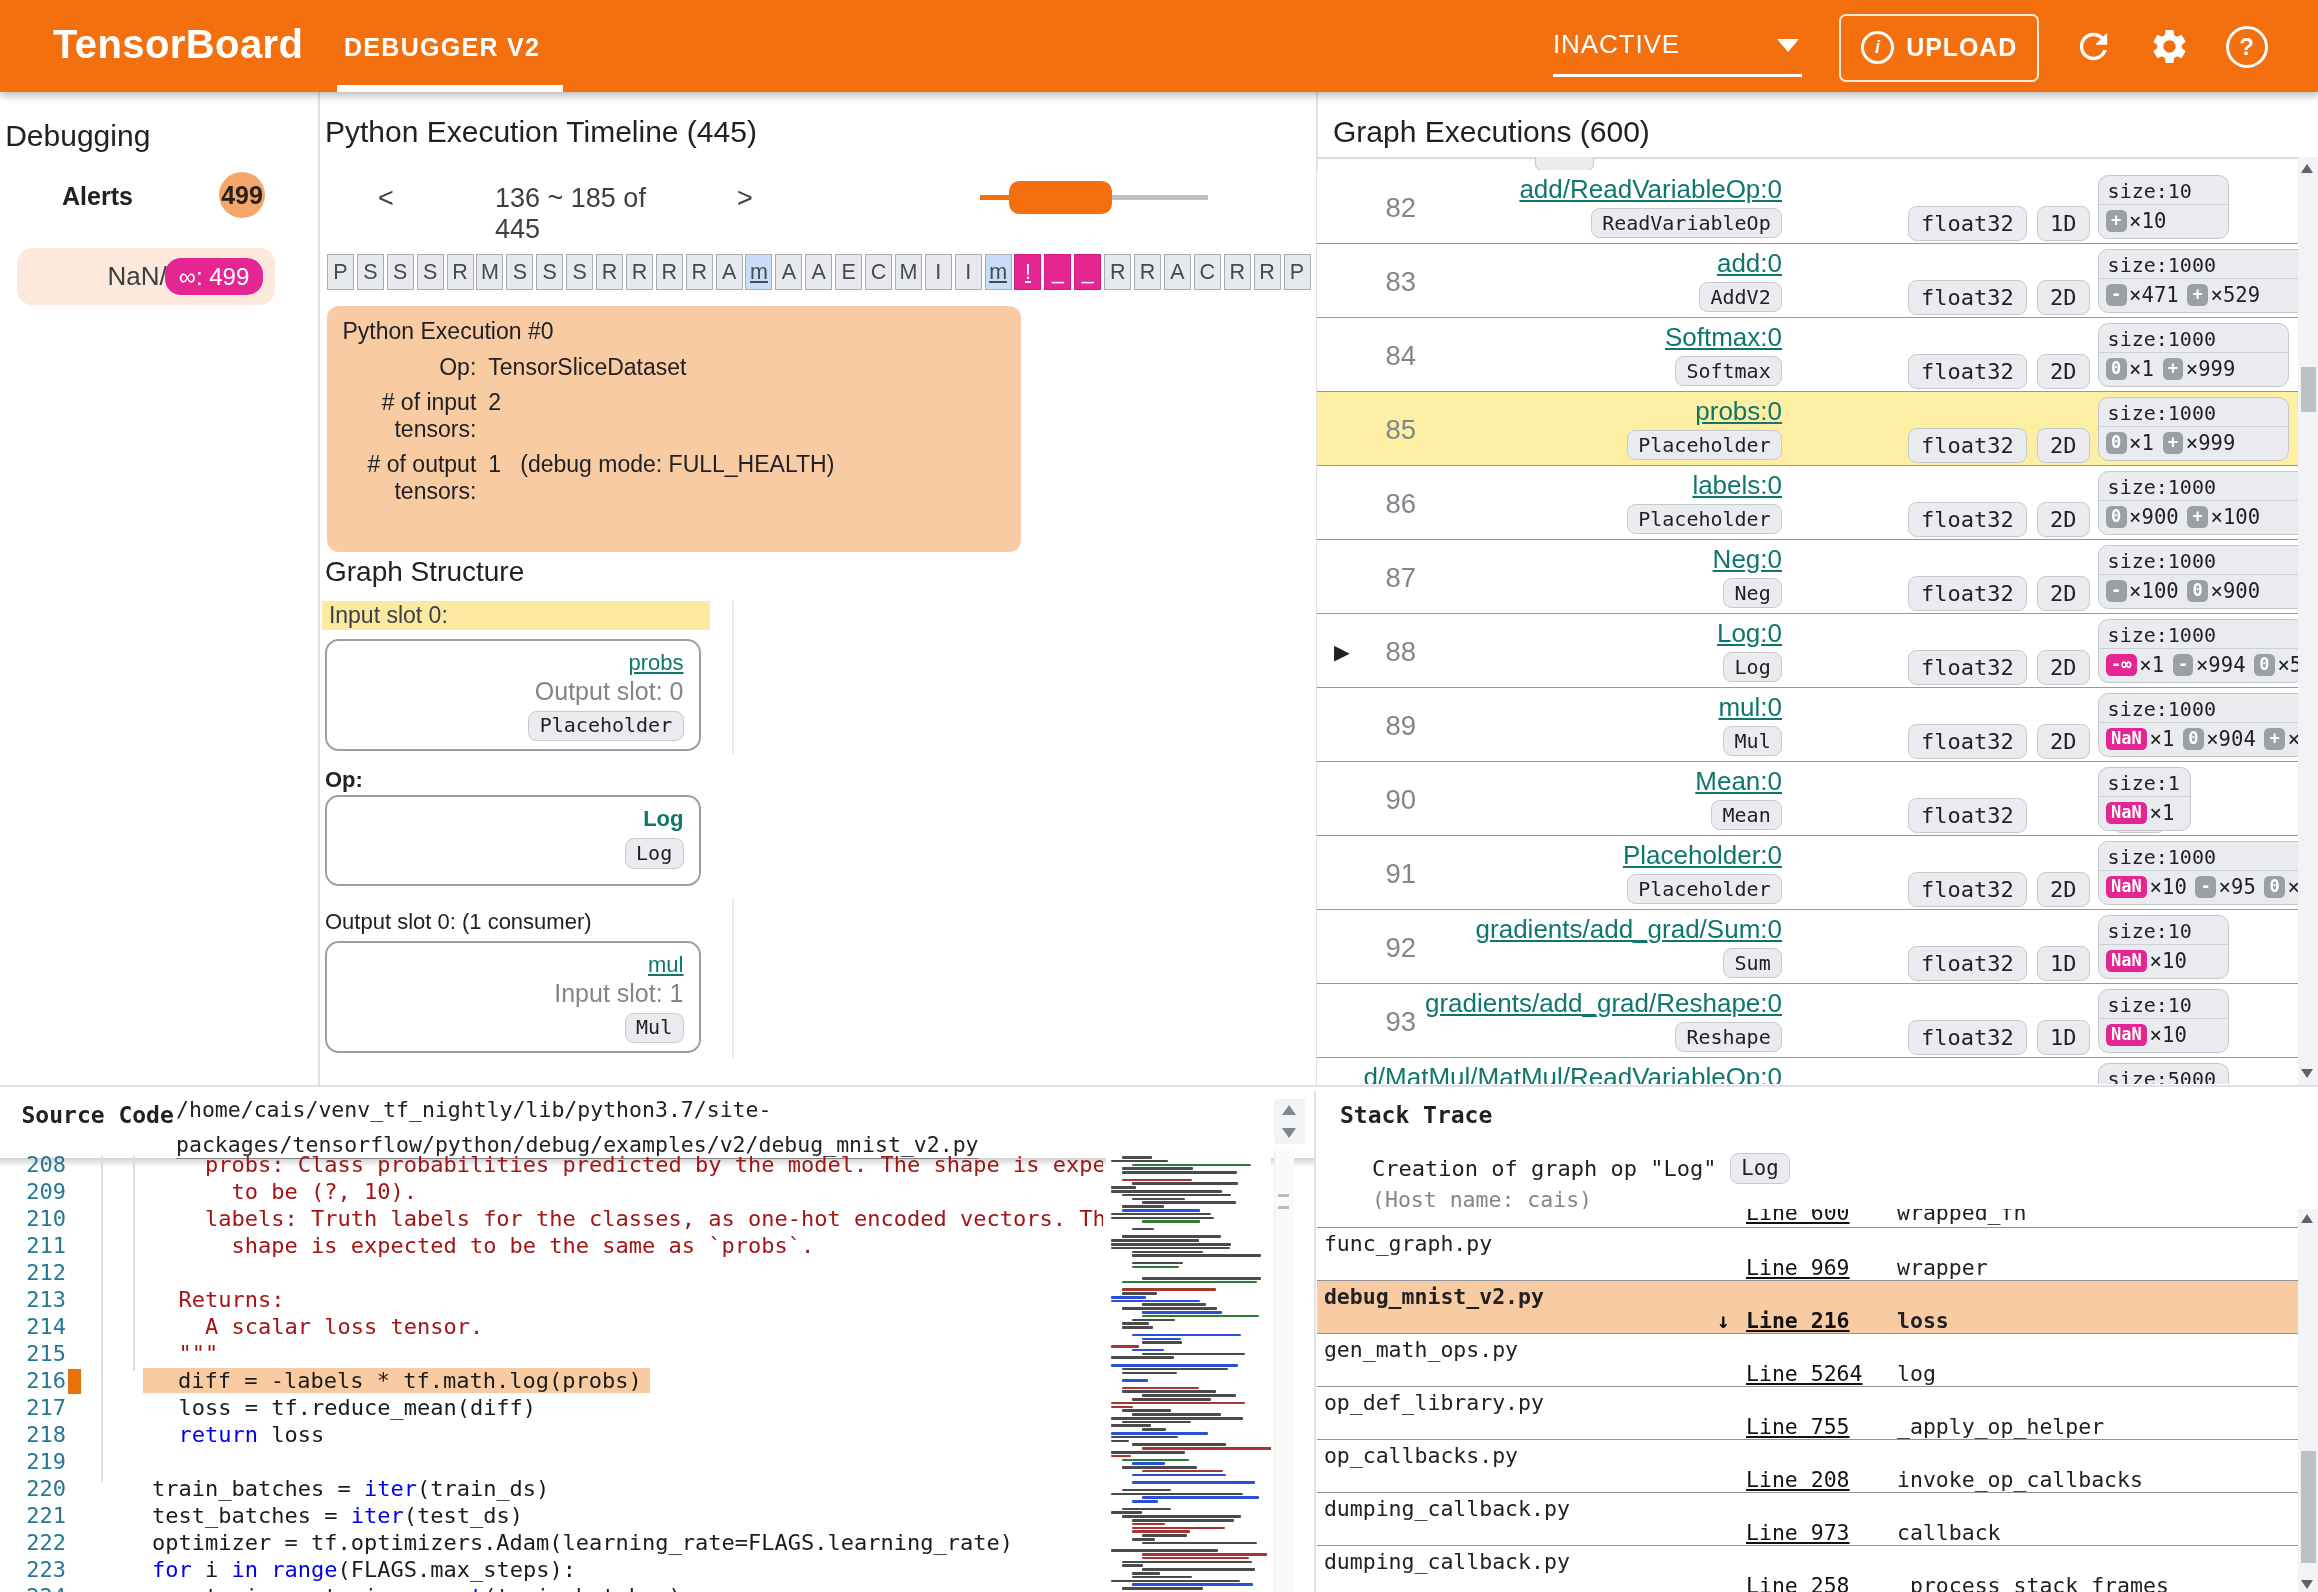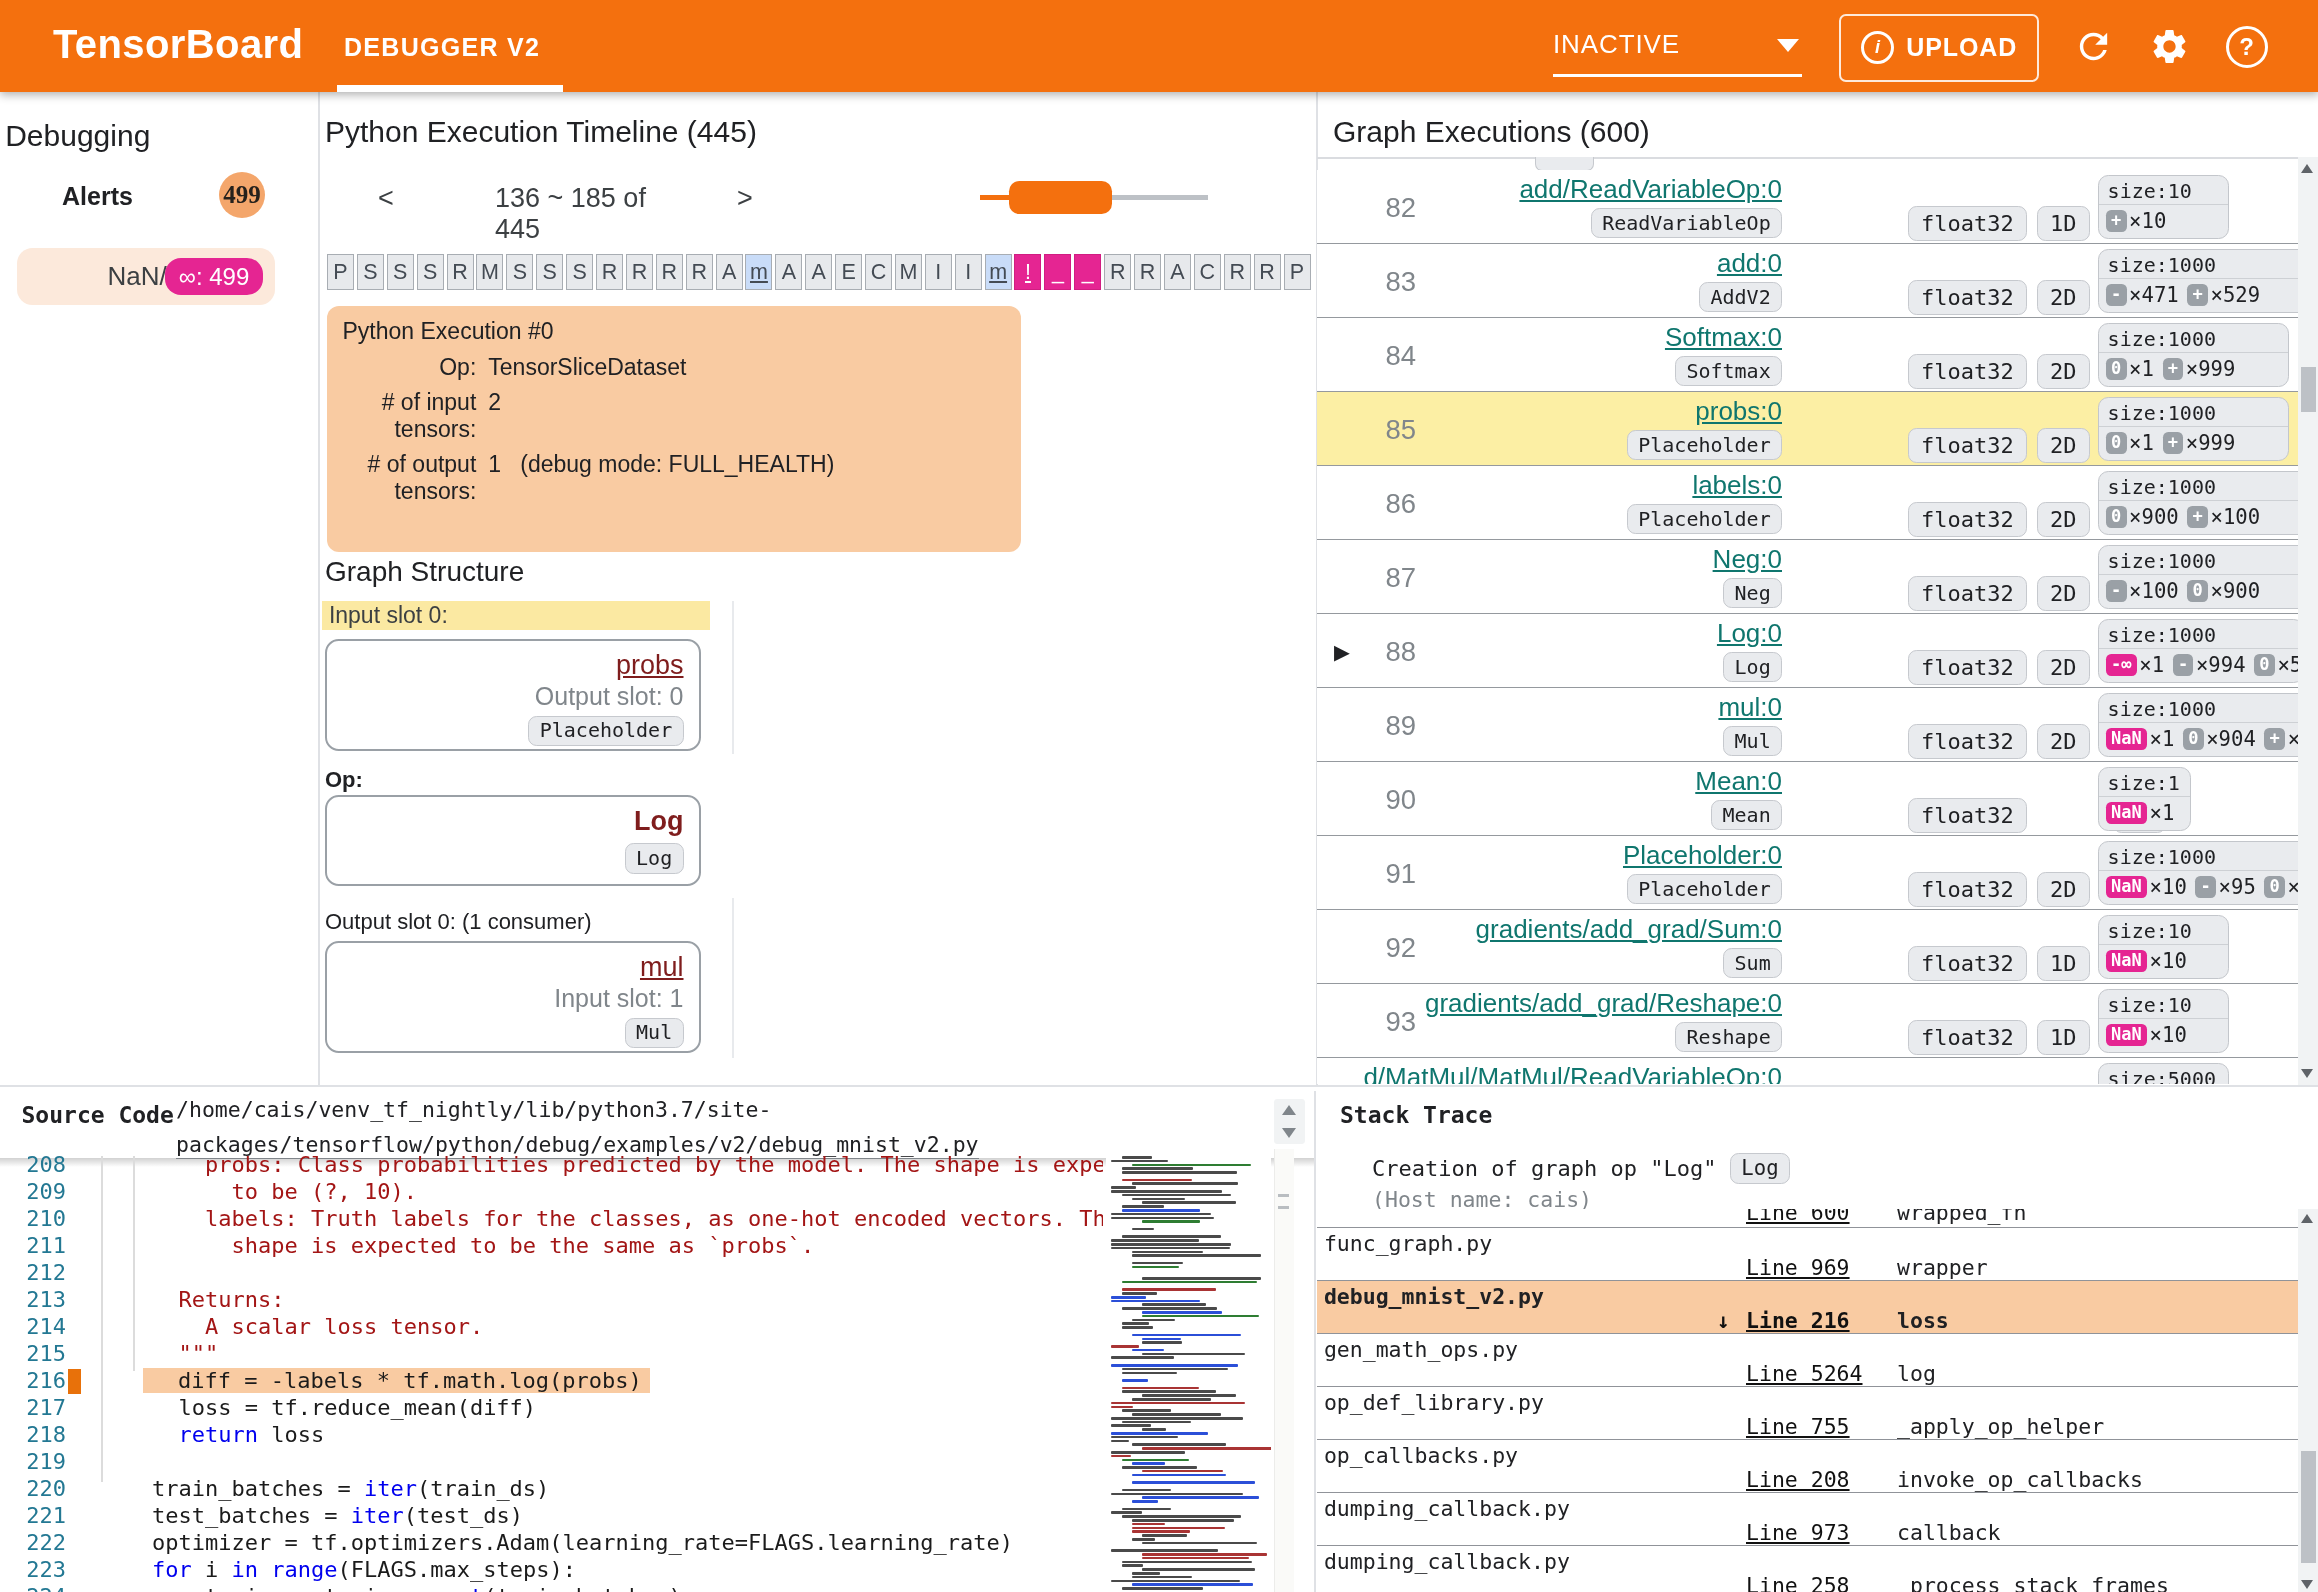--- a/index.html
+++ b/index.html
@@ -28,21 +28,21 @@
   .vdiv{position:absolute;width:1.7px;background:#DFE1E5;}
   .hdiv{position:absolute;height:1.7px;background:#DFE1E5;}
   .sec-title{position:absolute;font-size:30px;color:#202124;}
   .mono{font-family:"DejaVu Sans Mono","Liberation Mono",monospace;}
   .chip{display:inline-block;font-family:"DejaVu Sans Mono",monospace;font-size:20px;background:#E9EBEE;
         border:1.7px solid #C6C9CE;border-radius:8.6px;padding:1.7px 10.3px;color:#202124;line-height:1.25;}
 
   
   .alerts-label{position:absolute;left:62px;top:182px;font-size:25px;font-weight:bold;color:#202124;}
   .badge-circle{position:absolute;left:219px;top:172px;width:46px;height:46px;border-radius:50%;background:#F4A66B;
-        display:flex;align-items:center;justify-content:center;font-size:25px;font-weight:bold;color:#26211c;font-family:Liberation Serif, serif;}
+        display:flex;align-items:center;justify-content:center;font-size:25px;font-weight:bold;color:#26211c;}
   .alert-pill{position:absolute;left:17px;top:248px;width:258px;height:57px;background:#FCE9DB;border-radius:15.5px;
         display:flex;align-items:center;justify-content:flex-end;cursor:pointer;}
   .alert-pill .txt{font-size:26px;color:#3C4043;}
   .alert-pill .pbadge{background:#E52592;color:#fff;font-size:24px;border-radius:16px;padding:4.3px 13.7px;margin-left:-1.7px;margin-right:12px;}
 
   
   .pager{position:absolute;top:183px;font-size:27px;color:#3C4043;}
   .slider-line{position:absolute;height:5.2px;top:195px;}
   .slider-thumb{position:absolute;top:181px;height:33px;background:#F4700E;border-radius:10.3px;cursor:pointer;}
   .tiles{position:absolute;left:327px;top:254px;display:flex;gap:2.9px;}
@@ -56,21 +56,21 @@
   .tt-table{position:absolute;left:10.3px;top:48px;}
   .tt-row{display:flex;margin-bottom:7.7px;}
   .tt-label{width:139px;text-align:right;font-size:23px;color:#202124;flex:none;}
   .tt-val{padding-left:12px;font-size:23px;color:#202124;white-space:pre;}
 
   
   .gs-bar{position:absolute;left:322px;width:388px;height:29px;background:#FBE9A2;display:flex;align-items:center;}
   .gs-bar span{font-size:23px;color:#3C4043;padding-left:6.9px;}
   .gs-card{position:absolute;left:325px;width:376px;background:#fff;border:2.1px solid #9AA0A6;border-radius:13.7px;
         box-sizing:border-box;text-align:right;padding:8.6px 15.5px 8.6px 0;}
-  .gs-name{font-size:27px;color:#7f1d1d;}
+  .gs-name{font-size:22px;color:#0f766e;}
   .gs-name.link{text-decoration:underline;cursor:pointer;}
   .gs-sub{font-size:25px;color:#80868B;margin-top:1.7px;}
   .gs-label{position:absolute;left:325px;font-size:22px;color:#202124;}
 
   
   .ge-panel{position:absolute;left:1317px;top:170px;width:981px;height:914px;overflow:hidden;}
   .ge-row{position:relative;height:74px;box-sizing:border-box;border-bottom:1.7px solid #95999E;background:#fff;}
   .ge-row.hl{background:#FCEFA4;}
   .ge-num{position:absolute;left:34px;top:22px;width:65px;text-align:right;font-size:27.5px;color:#80868B;}
   .ge-arrow{position:absolute;left:17px;top:26px;font-size:20.6px;color:#202124;}

